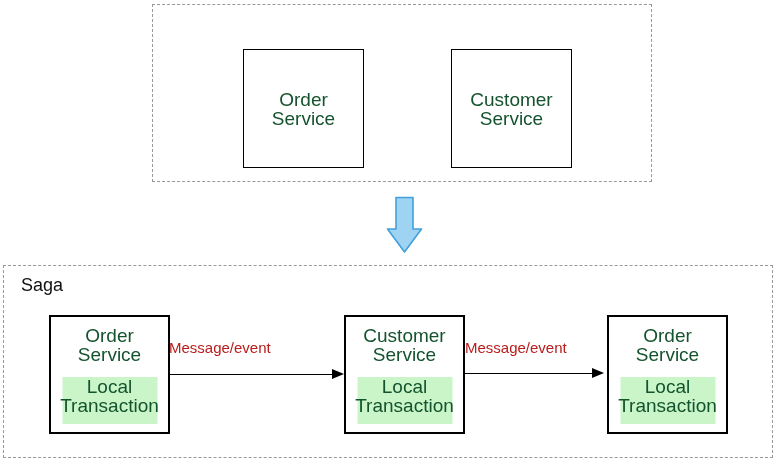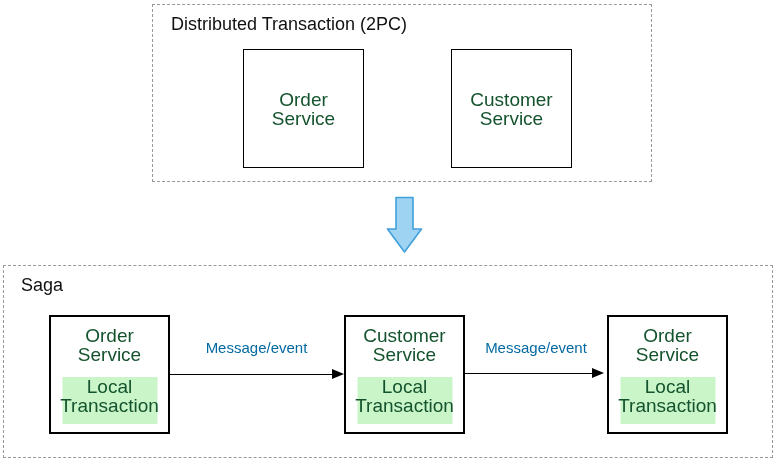--- a/index.html
+++ b/index.html
@@ -116,34 +116,32 @@
     border-top: 5.5px solid transparent;
     border-bottom: 5.5px solid transparent;
     border-left: 12px solid #000000;
   }
   .edge-head-1 { left: 328px; top: 103px; }
   .edge-head-2 { left: 588px; top: 102px; }
   .edge-label {
     position: absolute;
     font-size: 15px;
     line-height: 19px;
-    text-align: center;
     white-space: nowrap;
-    color: #0369a1;
+    color: #b91c1c;
   }
   .edge-label-1 { left: 165px; width: 175px; top: 72px; }
   .edge-label-2 { left: 461px; width: 142px; top: 72px; }
 </style>
 </head>
 <body>
 
 <div class="canvas">
 
   <section class="group group-2pc">
-    <div class="group-title">Distributed Transaction (2PC)</div>
 
     <div class="node node-2pc node-2pc-1">
       <span class="node-label">Order
 Service</span>
     </div>
 
     <div class="node node-2pc node-2pc-2">
       <span class="node-label">Customer
 Service</span>
     </div>

